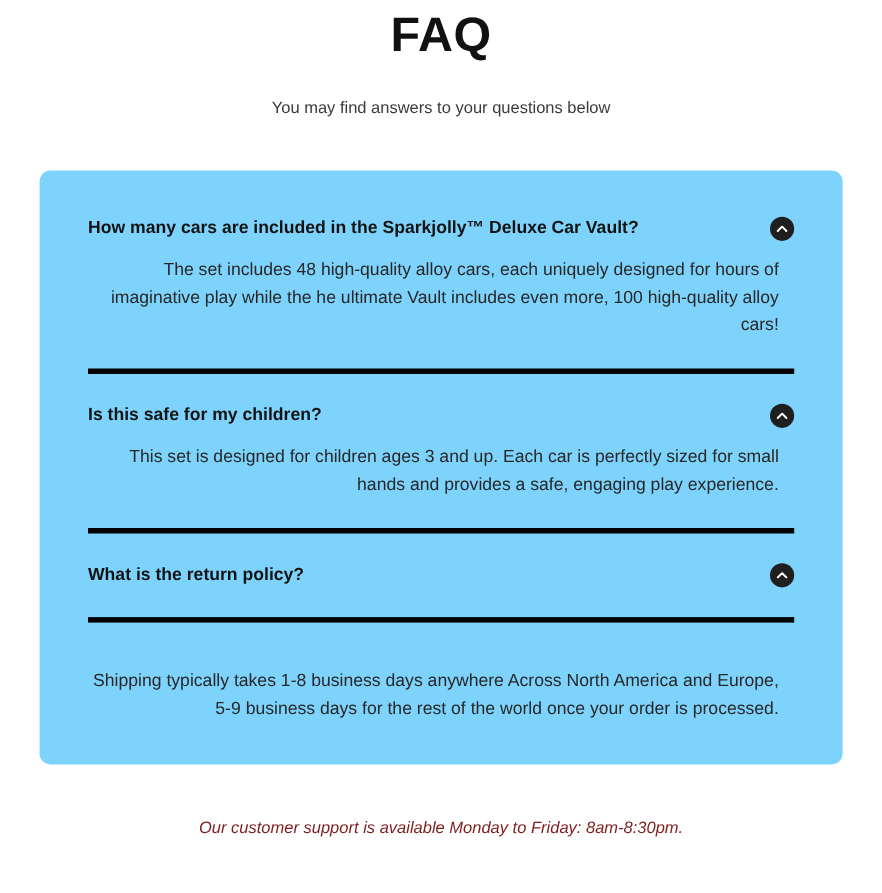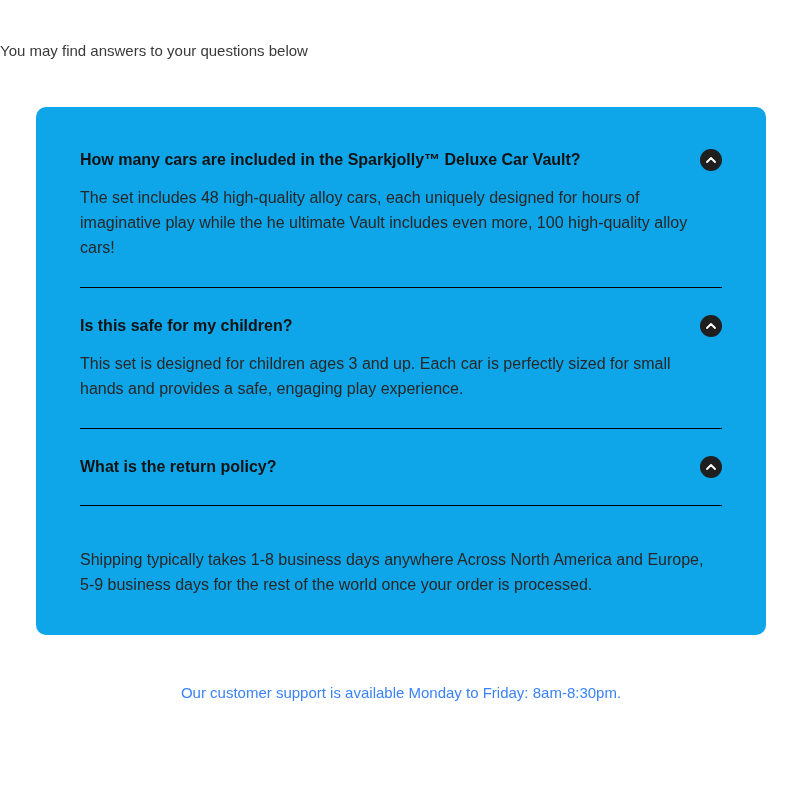--- a/index.html
+++ b/index.html
@@ -17,36 +17,37 @@
   .page-title {
     margin: 0;
     text-align: center;
     font-size: 44px;
     line-height: 48px;
     font-weight: 900;
     letter-spacing: 0.5px;
     color: #111111;
   }
   .page-subtitle {
-    margin: 34px 0 0;
-    text-align: left;
+    margin: 34px 16px 0;
+    text-align: center;
     font-size: 15px;
     color: #3a3a3a;
   }
 
   .faq-panel {
     width: 730px;
     margin: 48px auto 0;
-    background: #0ea5e9;
+    background: #7dd3fc;
     border-radius: 10px;
     padding: 42px 44px 38px 44px;
+    text-align: right;
   }
 
   .faq-item + .faq-item {
-    border-top: 1px solid #000000;
+    border-top: 5px solid #000000;
     margin-top: 27px;
     padding-top: 27px;
   }
 
   .faq-header {
     display: flex;
     justify-content: space-between;
     align-items: center;
   }
   .faq-question {
@@ -74,28 +75,30 @@
     font-size: 16px;
     line-height: 25px;
     color: #272727;
     max-width: 628px;
   }
 
   .footer { margin-top: 49px; text-align: center; }
   .footer-support {
     margin: 0;
     font-size: 15px;
-    color: #3b82f6;
+    color: #7f1d1d;
+    font-style: italic;
   }
 </style>
 </head>
 <body>
 
 <div class="page">
 
+  <h1 class="page-title">FAQ</h1>
   <p class="page-subtitle">You may find answers to your questions below</p>
 
   <div class="faq-panel">
 
     <div class="faq-item">
       <div class="faq-header">
         <h2 class="faq-question">How many cars are included in the Sparkjolly™ Deluxe Car Vault?</h2>
         <button class="faq-toggle">
           <span style="display:flex;">
             <svg width="10" height="6" viewBox="0 0 10 6">

